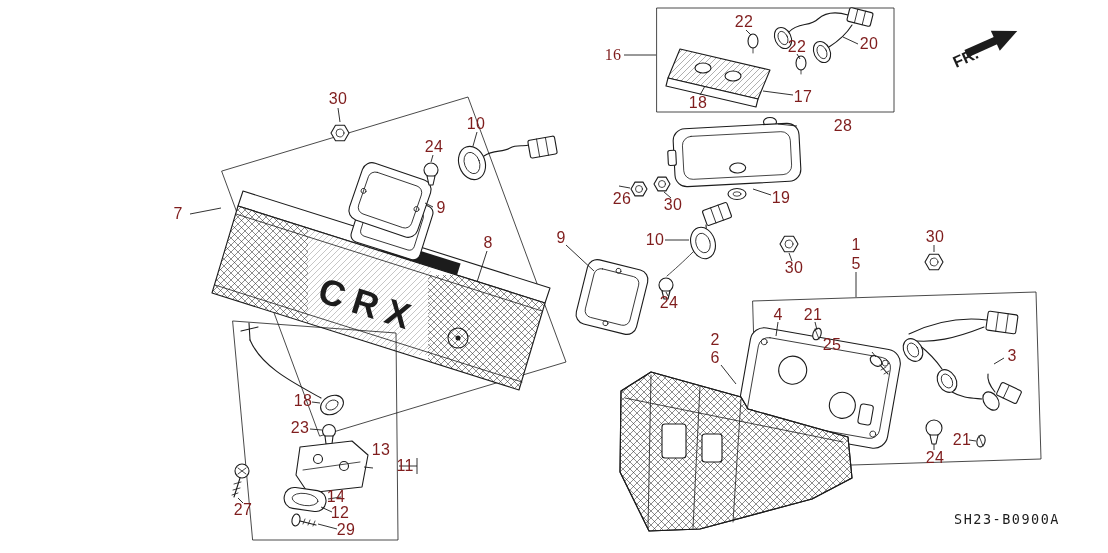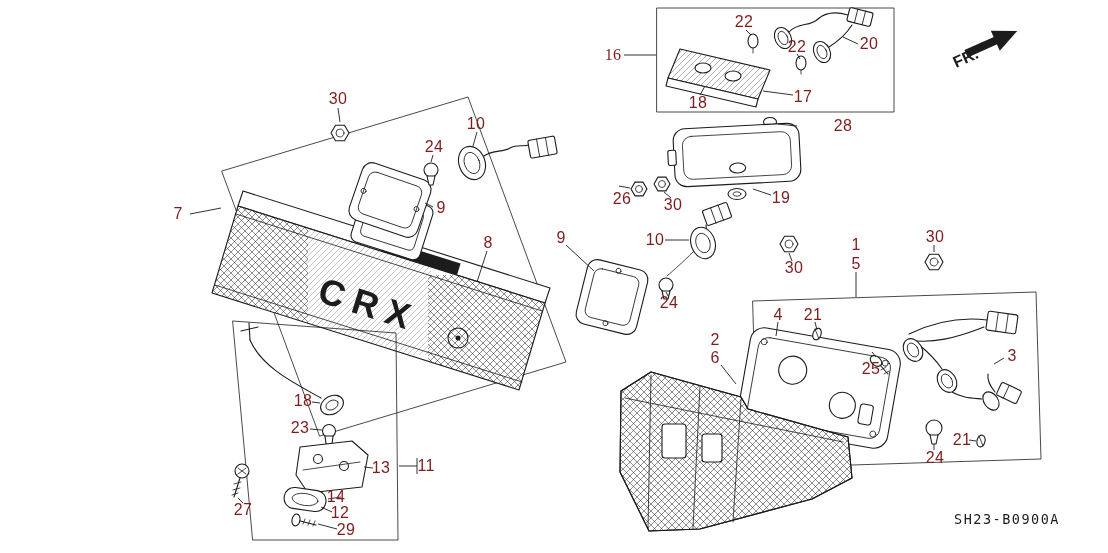--- a/index.html
+++ b/index.html
@@ -331,39 +331,39 @@
       <span class="callout" style="left: 715px; top: 340px;">2</span>
       <span class="callout" style="left: 715px; top: 358px;">6</span>
       <span class="callout" style="left: 1012px; top: 356px;">3</span>
       <span class="callout" style="left: 778px; top: 315px;">4</span>
       <span class="callout" style="left: 178px; top: 214px;">7</span>
       <span class="callout" style="left: 488px; top: 243px;">8</span>
       <span class="callout" style="left: 441px; top: 208px;">9</span>
       <span class="callout" style="left: 561px; top: 238px;">9</span>
       <span class="callout" style="left: 476px; top: 124px;">10</span>
       <span class="callout" style="left: 655px; top: 240px;">10</span>
-      <span class="callout" style="left: 426px; top: 466px; text-align: center;">11</span>
+      <span class="callout" style="left: 405px; top: 466px; text-align: center;">11</span>
       <span class="callout" style="left: 340px; top: 513px;">12</span>
-      <span class="callout" style="left: 381px; top: 468px;">13</span>
+      <span class="callout" style="left: 381px; top: 450px;">13</span>
       <span class="callout" style="left: 336px; top: 497px;">14</span>
       <span class="callout" style="left: 303px; top: 401px;">18</span>
       <span class="callout" style="left: 613px; top: 55px; font-family: Liberation Serif, serif;">16</span>
       <span class="callout" style="left: 803px; top: 97px;">17</span>
       <span class="callout" style="left: 698px; top: 103px;">18</span>
       <span class="callout" style="left: 781px; top: 198px;">19</span>
       <span class="callout" style="left: 869px; top: 44px;">20</span>
       <span class="callout" style="left: 813px; top: 315px;">21</span>
       <span class="callout" style="left: 962px; top: 440px;">21</span>
       <span class="callout" style="left: 744px; top: 22px;">22</span>
       <span class="callout" style="left: 797px; top: 47px;">22</span>
       <span class="callout" style="left: 300px; top: 428px;">23</span>
       <span class="callout" style="left: 434px; top: 147px;">24</span>
       <span class="callout" style="left: 669px; top: 303px;">24</span>
       <span class="callout" style="left: 935px; top: 458px;">24</span>
-      <span class="callout" style="left: 871px; top: 345px; margin-top: 24px;">25</span>
+      <span class="callout" style="left: 832px; top: 345px;">25</span>
       <span class="callout" style="left: 608px; top: 199px; margin-left: 14px;">26</span>
       <span class="callout" style="left: 243px; top: 510px;">27</span>
       <span class="callout" style="left: 843px; top: 126px;">28</span>
       <span class="callout" style="left: 346px; top: 530px;">29</span>
       <span class="callout" style="left: 338px; top: 99px;">30</span>
       <span class="callout" style="left: 673px; top: 205px;">30</span>
       <span class="callout" style="left: 794px; top: 268px;">30</span>
       <span class="callout" style="left: 935px; top: 237px;">30</span>
     </div>
 

